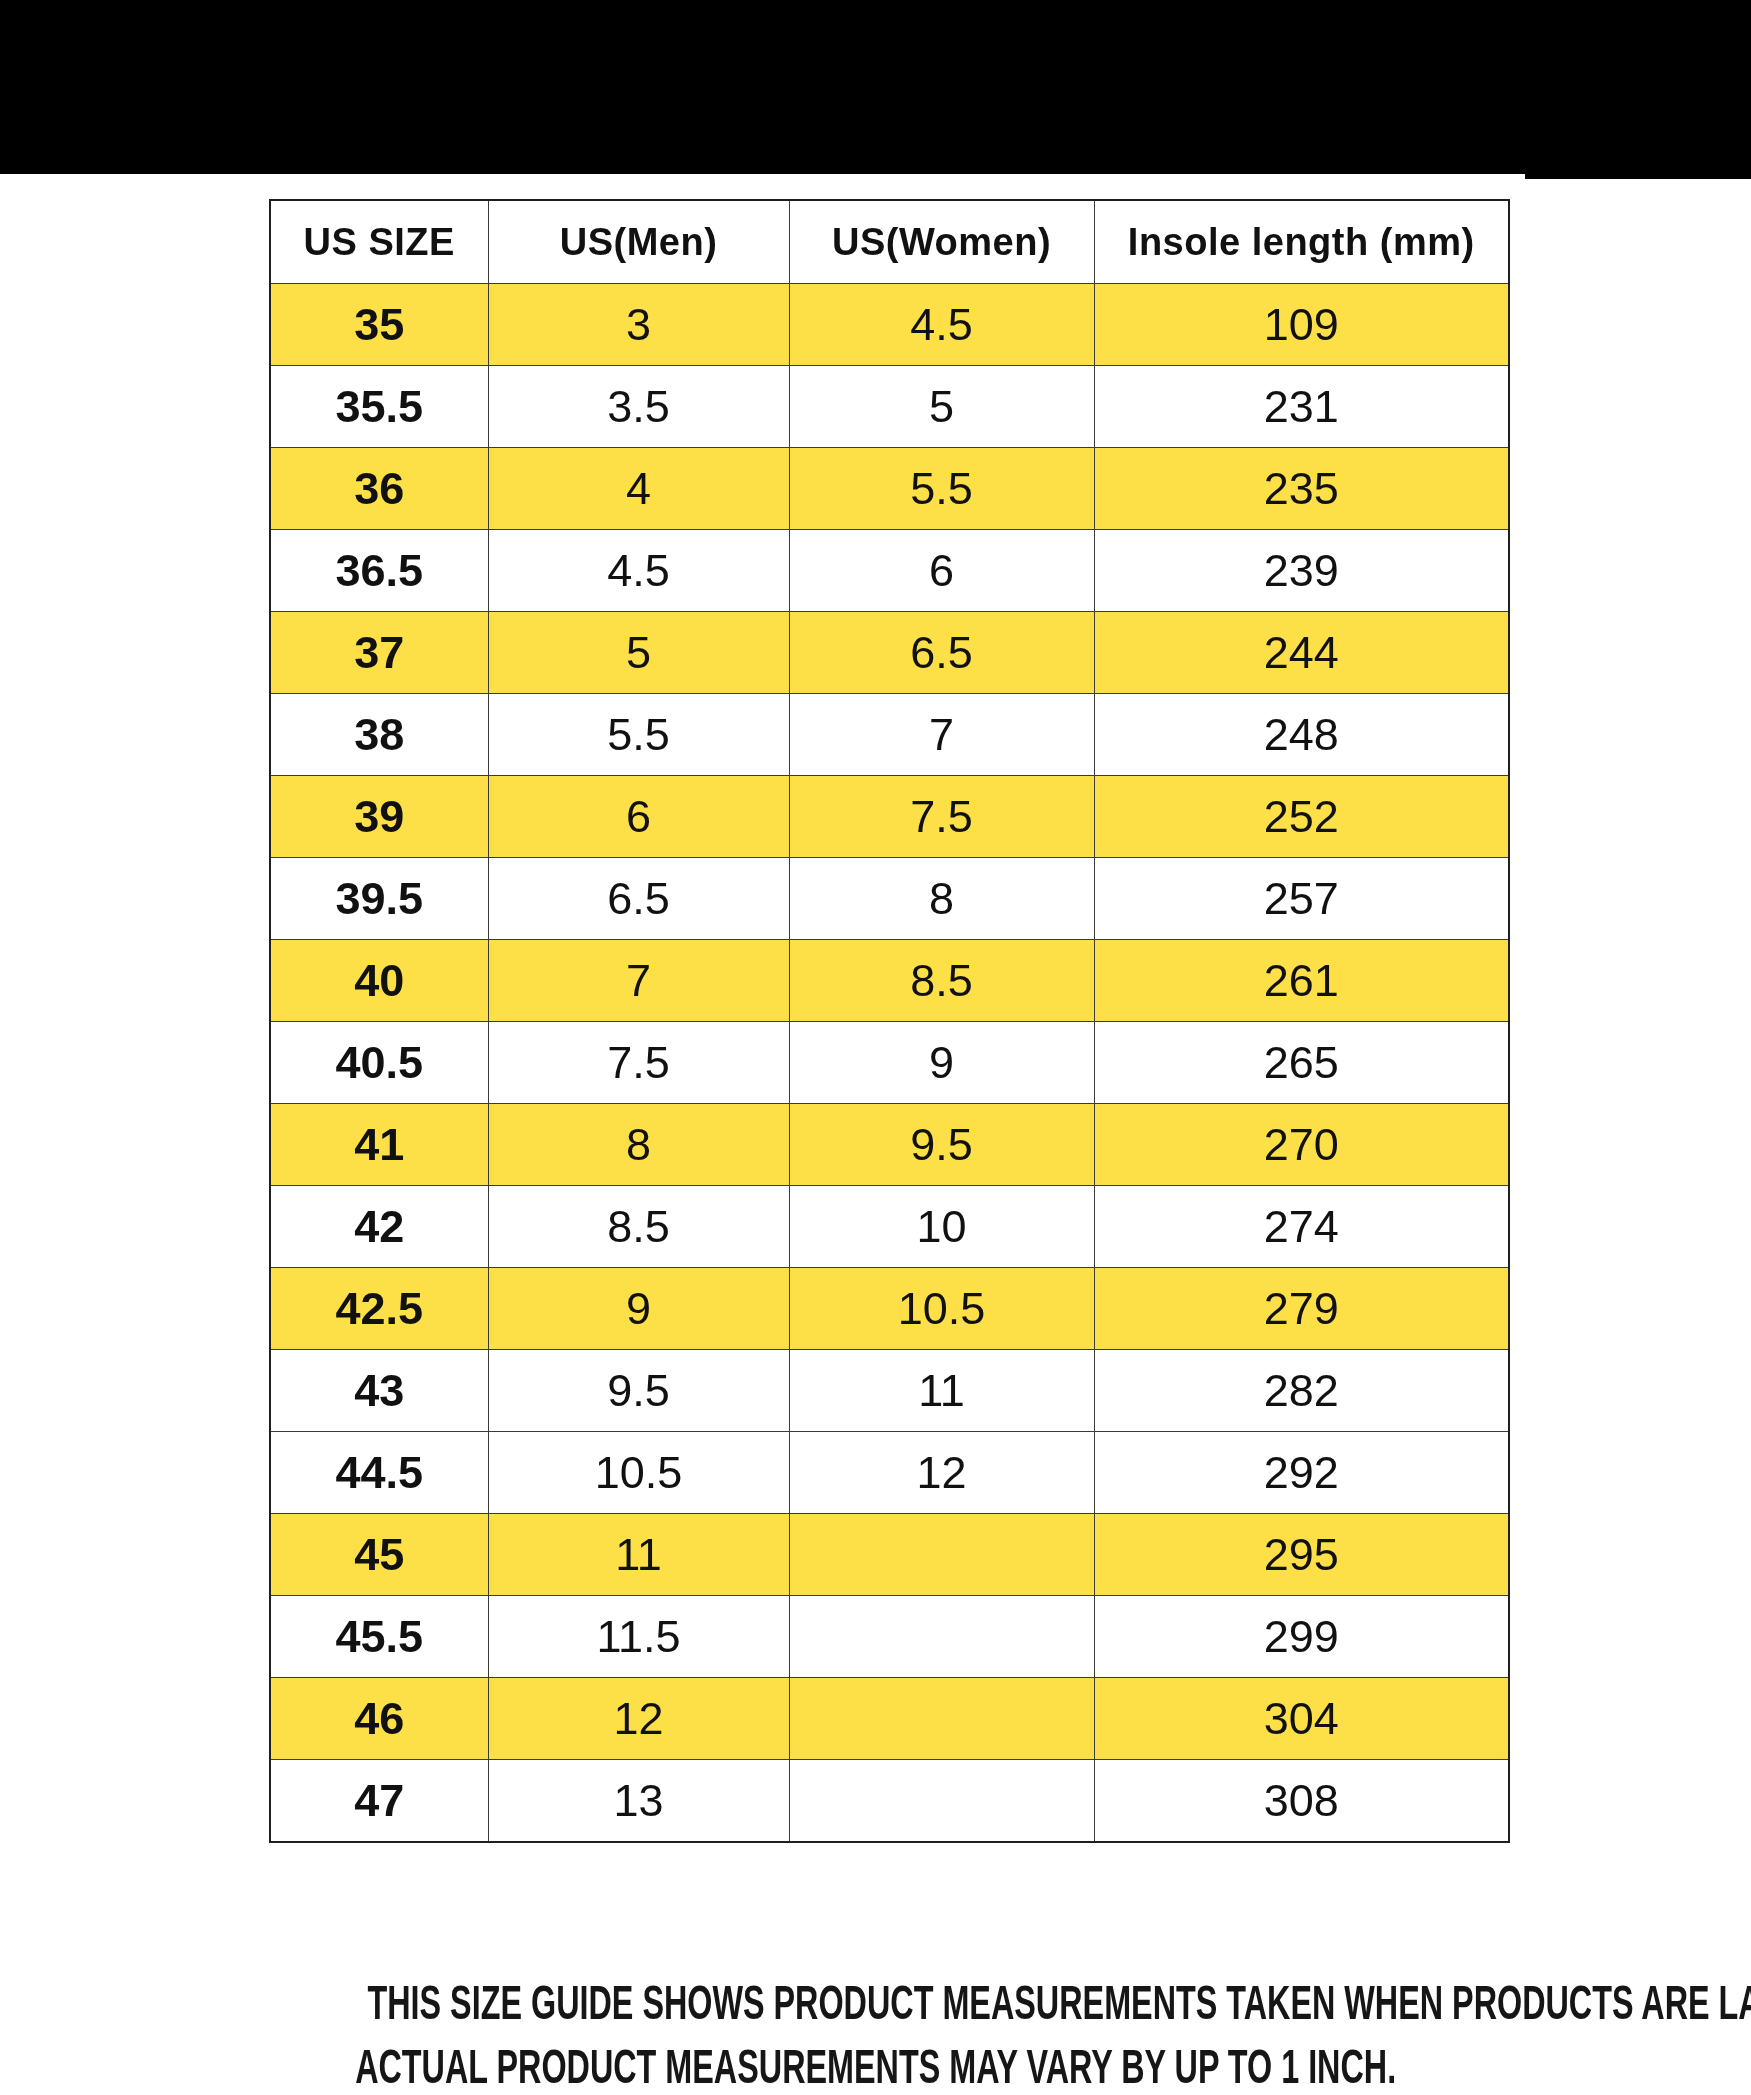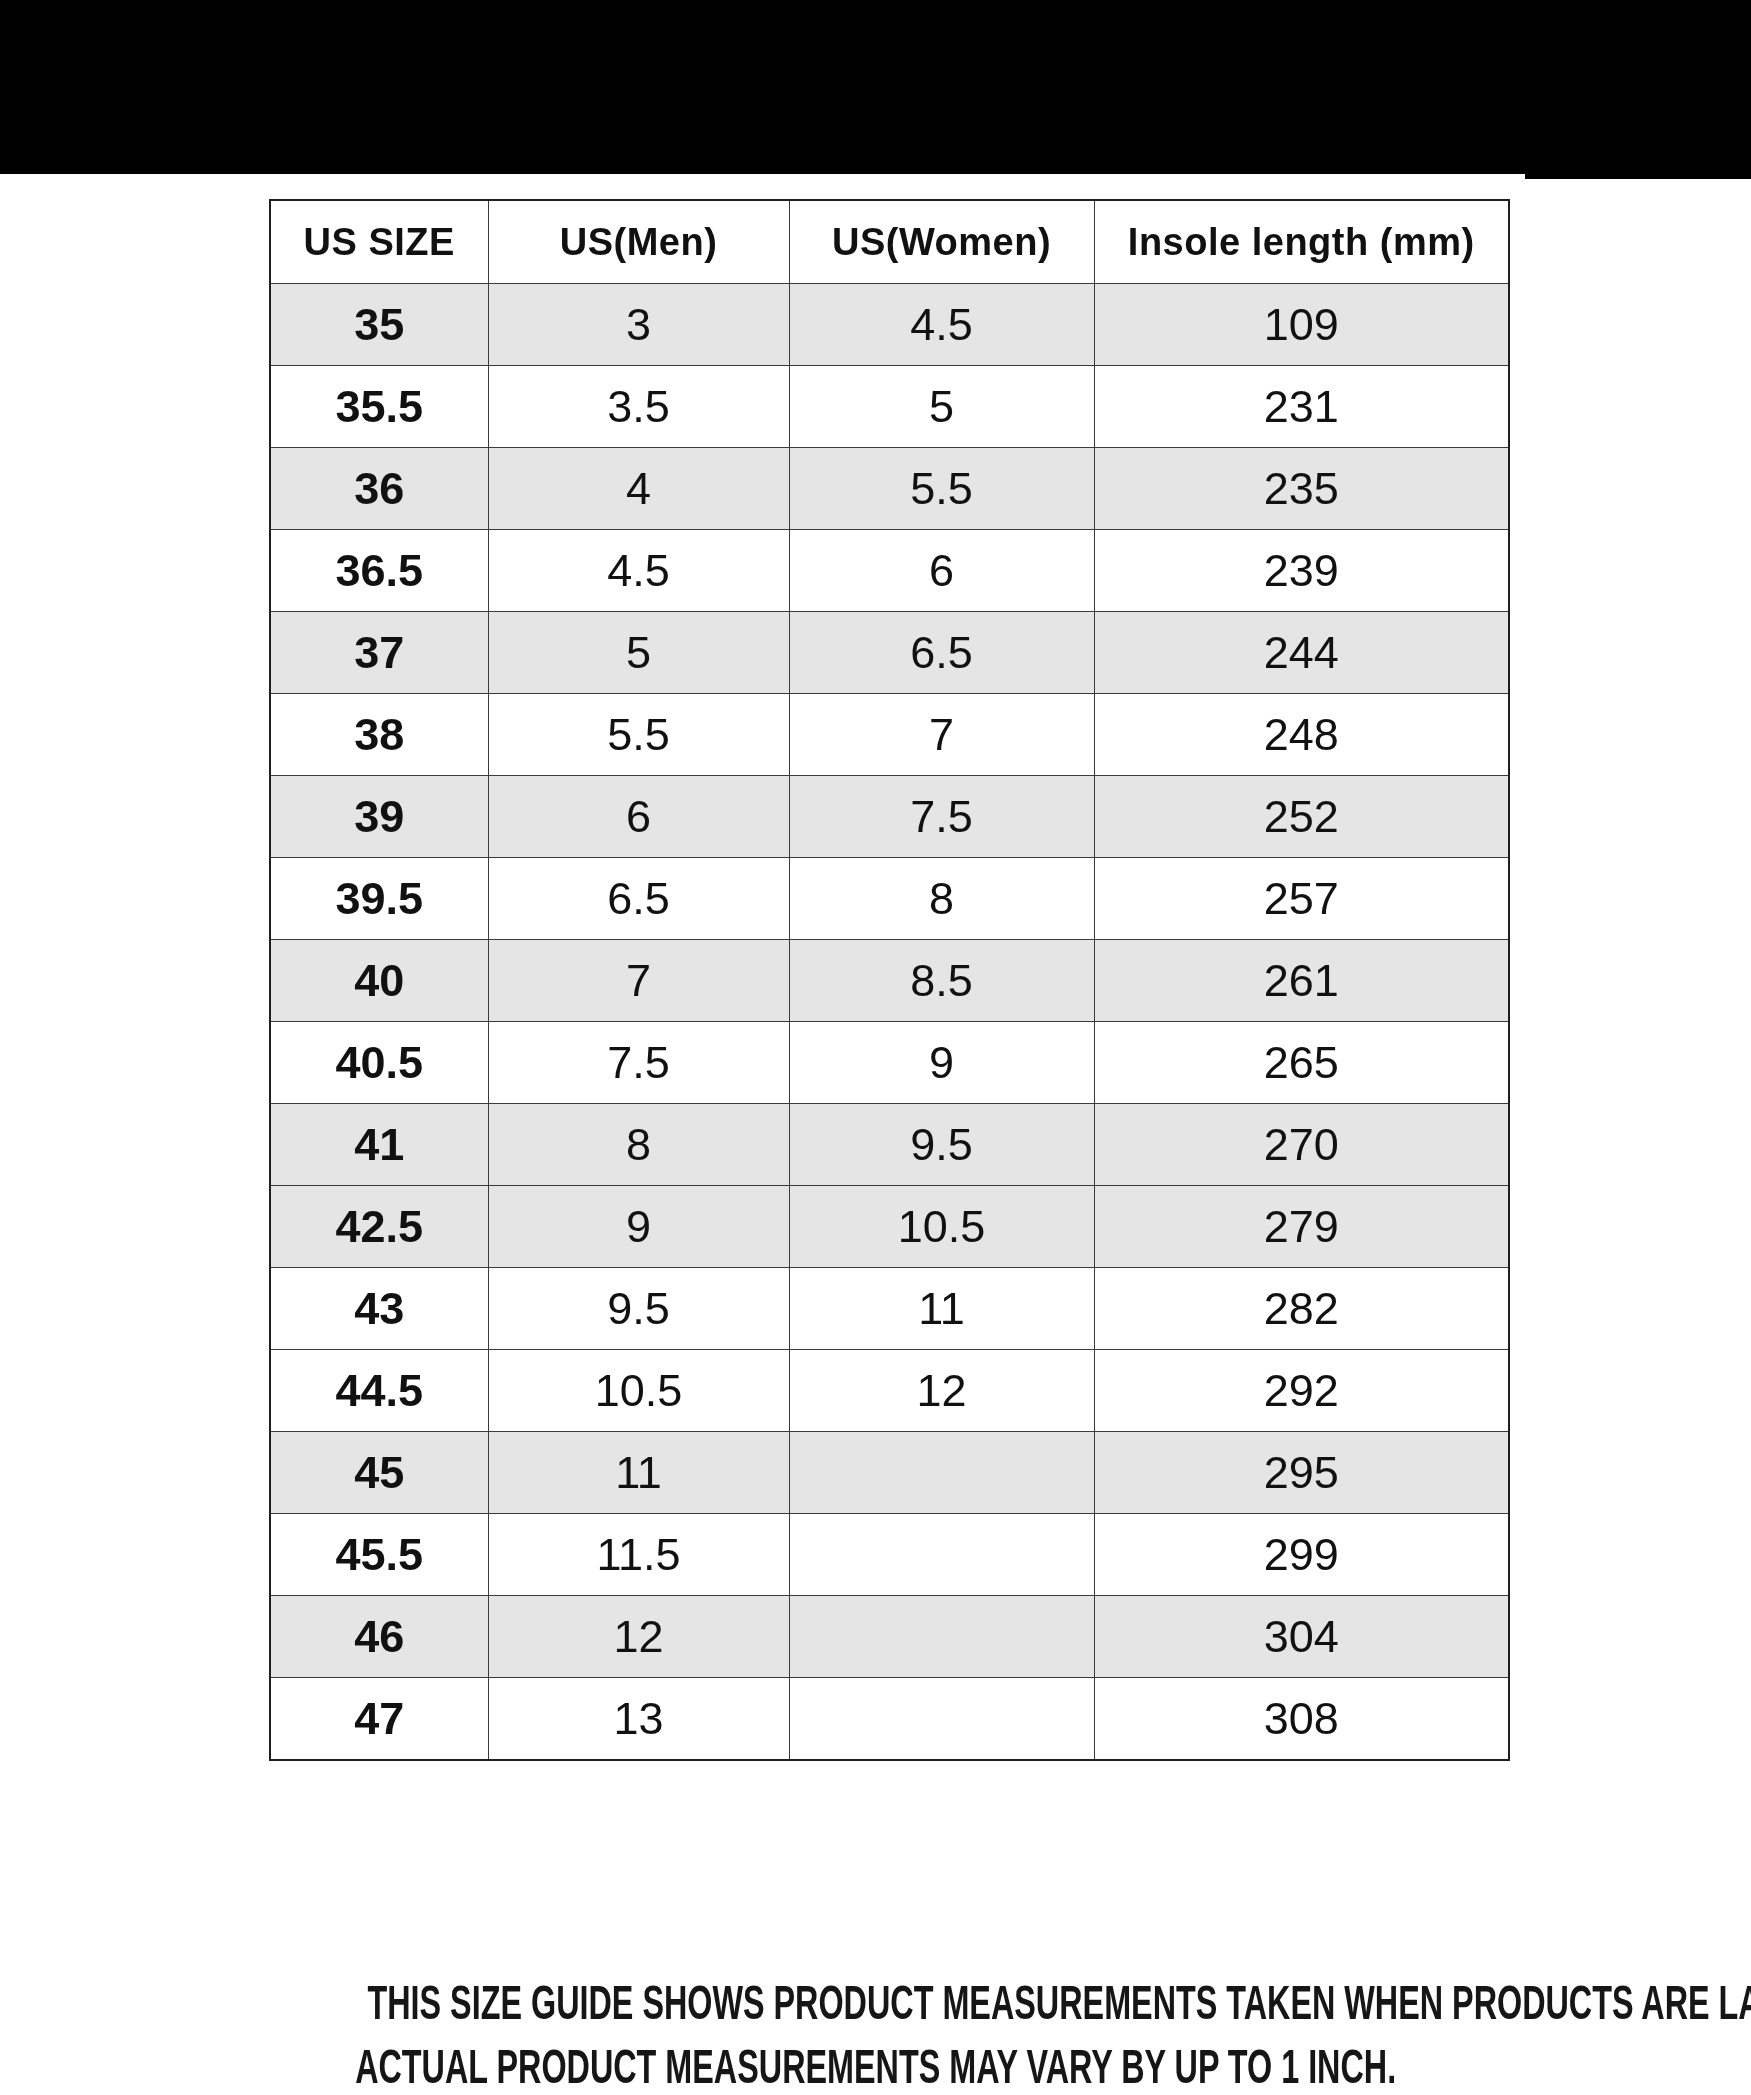--- a/index.html
+++ b/index.html
@@ -41,21 +41,21 @@
   }
   table.size-chart td{
     height:81px;
     font-size:45px;
     font-weight:400;
   }
   table.size-chart td.col-us{
     font-weight:700;
   }
   table.size-chart tr.alt td{
-    background:#e5e5e5;
+    background:#fde047;
   }
   .footer-note{
     position:absolute;left:0;top:1976px;width:1752px;
     text-align:center;
     line-height:52px;
   }
   .footer-note .cond{
     display:inline-block;
     font-size:49px;
     font-weight:700;
@@ -146,20 +146,26 @@
         <td class="col-men">7.5</td>
         <td class="col-women">9</td>
         <td class="col-insole">265</td>
       </tr>
       <tr class="alt">
         <td class="col-us">41</td>
         <td class="col-men">8</td>
         <td class="col-women">9.5</td>
         <td class="col-insole">270</td>
       </tr>
+      <tr>
+        <td class="col-us">42</td>
+        <td class="col-men">8.5</td>
+        <td class="col-women">10</td>
+        <td class="col-insole">274</td>
+      </tr>
       <tr class="alt">
         <td class="col-us">42.5</td>
         <td class="col-men">9</td>
         <td class="col-women">10.5</td>
         <td class="col-insole">279</td>
       </tr>
       <tr>
         <td class="col-us">43</td>
         <td class="col-men">9.5</td>
         <td class="col-women">11</td>

